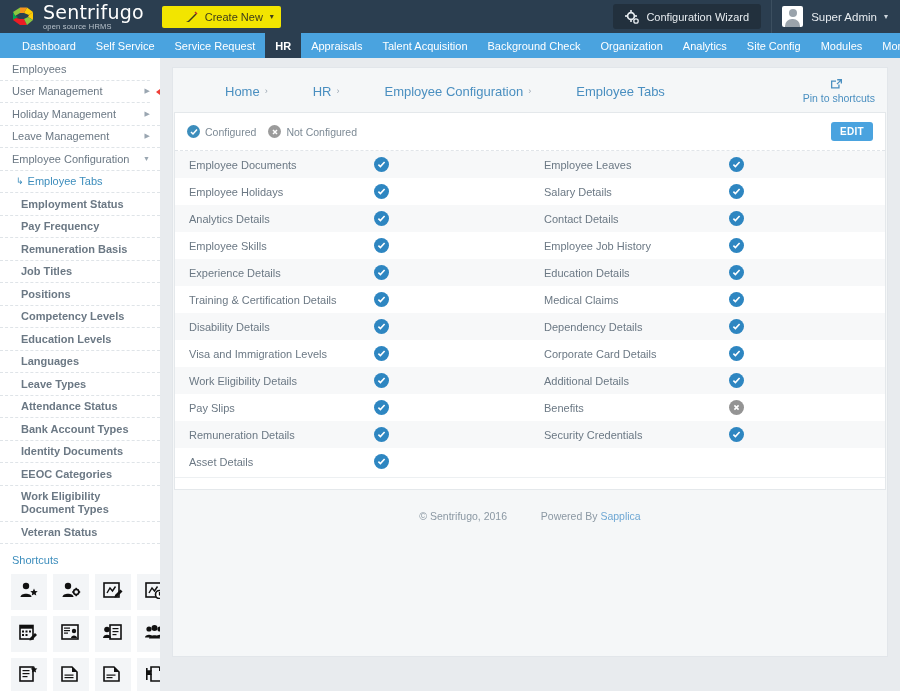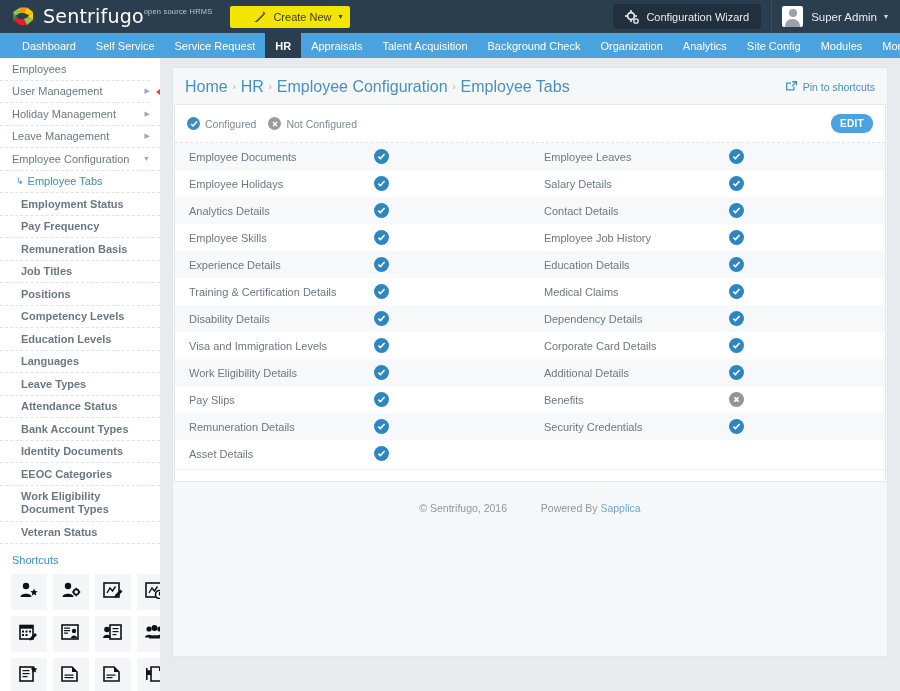--- a/index.html
+++ b/index.html
@@ -11,21 +11,21 @@
   }
 
   
   .topbar {
     height: 33px; background: #2b3e50;
     display: flex; align-items: center;
     position: relative;
   }
   .logo-wrap { display: flex; align-items: center; padding-left: 11px; }
   .logo-mark { width: 26px; height: 24px; position: relative; margin-right: 6px; }
-  .logo-text { display: flex; flex-direction: row; line-height: 1; }
+  .logo-text { display: flex; flex-direction: column; line-height: 1; }
   .logo-name {
     font-size: 19px; color: #ffffff; letter-spacing: .2px;
     font-weight: 400; font-family: "DejaVu Sans", sans-serif;
   }
   .logo-sub { font-size: 7.5px; color: #b9c3cc; letter-spacing: .2px; margin-top: 1px; }
 
   .create-new {
     margin-left: 18px; background: #f2e500; height: 22px;
     display: flex; align-items: center; border-radius: 2px;
     padding: 0 7px 0 23px; cursor: pointer; min-width: 118px;
@@ -113,26 +113,26 @@
 
   
   .main { flex: 1; padding: 0; position: relative; background: #e8ebee; }
   .main-inner {
     background: #f5f7f8; margin: 9px 12px 0 12px; min-height: 590px;
     border: 1px solid #e2e6ea;
   }
   .crumb-row {
     display: flex; align-items: center; padding: 10px 12px 8px 12px;
   }
-  .crumb { font-size: 16px; color: #5b7f99; }
+  .crumb { font-size: 13px; color: #5b7f99; margin-left: 40px; }
   .crumb.link { color: #4a8fc0; cursor: pointer; }
   .crumb-sep { font-size: 9px; color: #9aa6b1; margin: 0 5px; }
   .pin {
     margin-left: auto; display: flex; align-items: center;
-    font-size: 10.5px; color: #4a8fc0; cursor: pointer;
+    font-size: 10.5px; color: #4a8fc0; cursor: pointer; flex-direction: column;
   }
   .pin svg { margin-right: 5px; }
 
   .card {
     background: #ffffff; border: 1px solid #e4e8eb; margin: 0 1px 0 1px;
   }
   .card-head {
     display: flex; align-items: center; padding: 9px 12px 9px 12px;
     border-bottom: 1px dashed #e1e5e9;
   }
@@ -141,21 +141,21 @@
   .legend .txt.last { margin-right: 0; }
   .badge {
     width: 13px; height: 13px; border-radius: 50%; display: inline-flex;
     align-items: center; justify-content: center; flex: none;
   }
   .badge.ok { background: #3c8dbc; }
   .badge.no { background: #9b9b9b; }
   .badge svg { display: block; }
   .edit-btn {
     margin-left: auto; background: #4aa3df; color: #fff; font-size: 10px;
-    font-weight: bold; padding: 4px 9px; border-radius: 9px; cursor: pointer;
+    font-weight: bold; padding: 4px 9px; border-radius: 3px; cursor: pointer;
     letter-spacing: .3px;
   }
 
   .grid-rows { padding: 0; }
   .grid-row { display: flex; height: 27px; align-items: center; }
   .grid-row.alt { background: #f7f8f9; }
   .cell { display: flex; align-items: center; width: 50%; gap: 24px; }
   .cell .label { font-size: 11px; color: #6b7884; width: 170px; padding-left: 14px; }
   .cell .status { width: 24px; display: flex; justify-content: center; }
   .status-icon {

